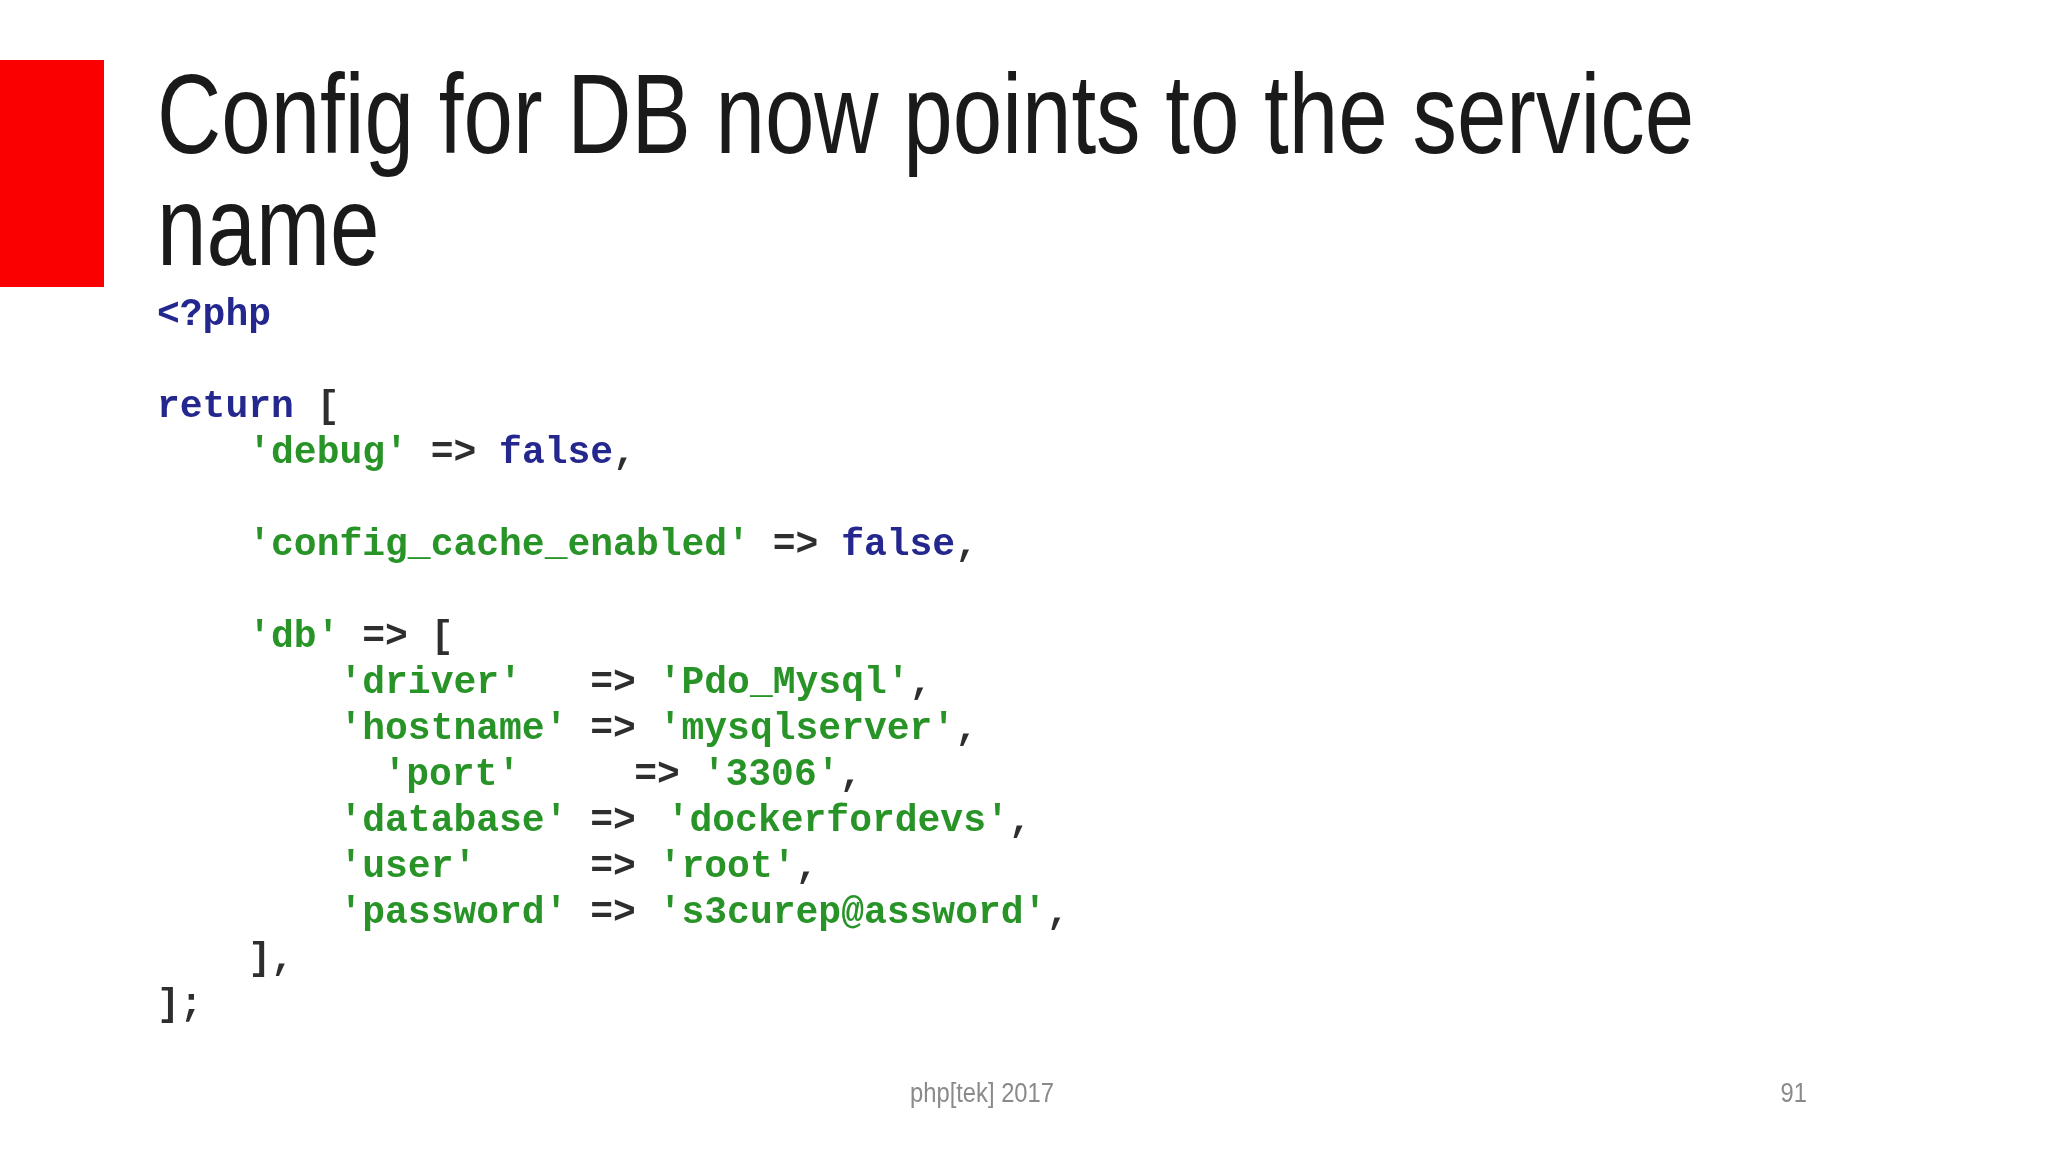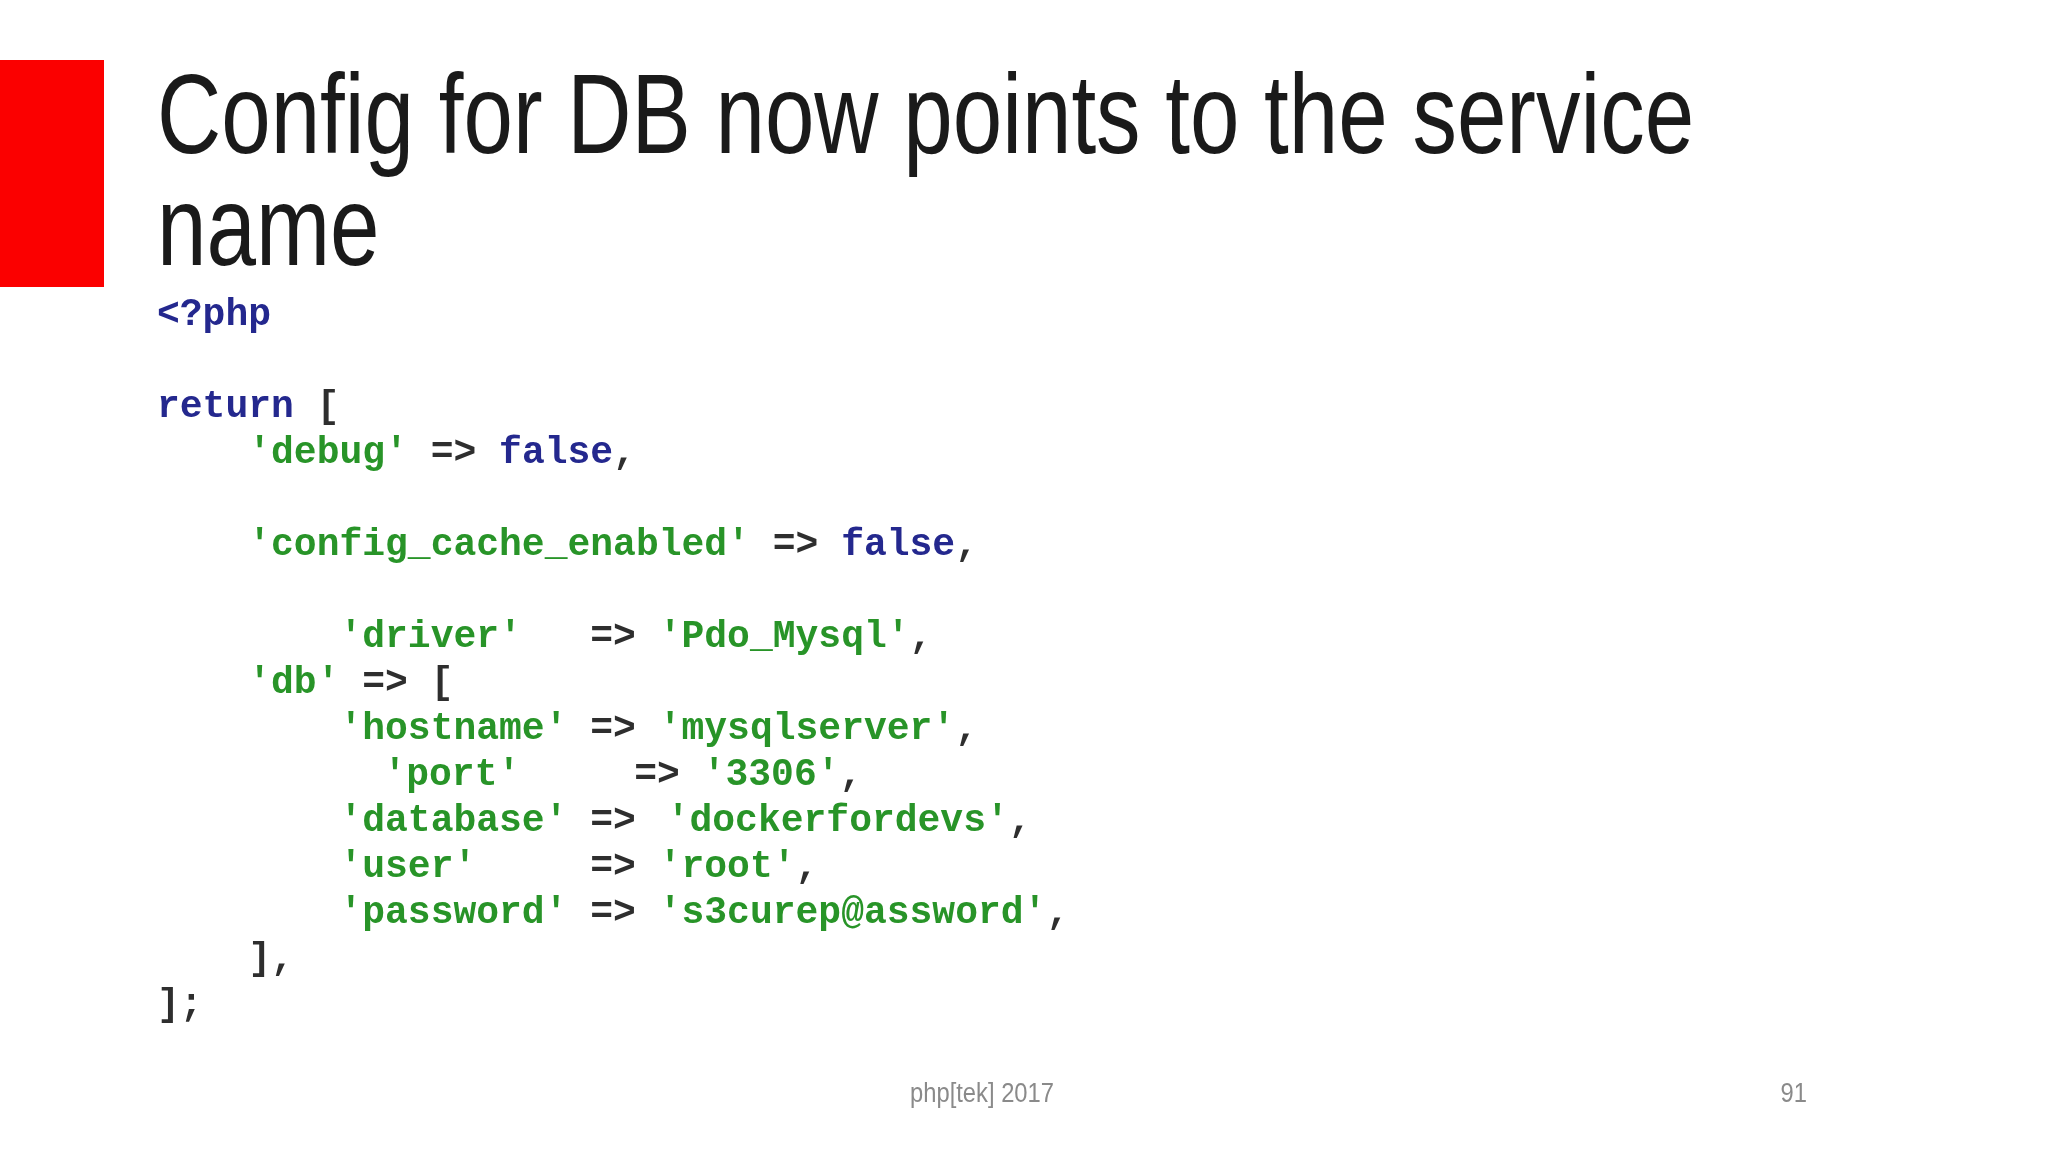--- a/index.html
+++ b/index.html
@@ -70,22 +70,22 @@
   </div>
 
   <div class="code-block">
       <div class="code-line"><span style="color: rgb(36, 40, 142);">&lt;?php</span></div>
       <div class="code-line">&nbsp;</div>
       <div class="code-line"><span style="color: rgb(36, 40, 142);">return</span><span style="color: rgb(46, 46, 46);"> [</span></div>
       <div class="code-line"><span style="color: rgb(46, 46, 46);">    </span><span style="color: rgb(40, 148, 40);">'debug'</span><span style="color: rgb(46, 46, 46);"> =&gt; </span><span style="color: rgb(36, 40, 142);">false</span><span style="color: rgb(46, 46, 46);">,</span></div>
       <div class="code-line">&nbsp;</div>
       <div class="code-line"><span style="color: rgb(46, 46, 46);">    </span><span style="color: rgb(40, 148, 40);">'config_cache_enabled'</span><span style="color: rgb(46, 46, 46);"> =&gt; </span><span style="color: rgb(36, 40, 142);">false</span><span style="color: rgb(46, 46, 46);">,</span></div>
       <div class="code-line">&nbsp;</div>
+      <div class="code-line"><span style="color: rgb(46, 46, 46);">    </span><span style="color: rgb(40, 148, 40);">'db'</span><span style="color: rgb(46, 46, 46);"> =&gt; [</span></div>
       <div class="code-line"><span style="color: rgb(46, 46, 46);">        </span><span style="color: rgb(40, 148, 40);">'driver'</span><span style="color: rgb(46, 46, 46);">   =&gt; </span><span style="color: rgb(40, 148, 40);">'Pdo_Mysql'</span><span style="color: rgb(46, 46, 46);">,</span></div>
-      <div class="code-line"><span style="color: rgb(46, 46, 46);">    </span><span style="color: rgb(40, 148, 40);">'db'</span><span style="color: rgb(46, 46, 46);"> =&gt; [</span></div>
       <div class="code-line"><span style="color: rgb(46, 46, 46);">        </span><span style="color: rgb(40, 148, 40);">'hostname'</span><span style="color: rgb(46, 46, 46);"> =&gt; </span><span style="color: rgb(40, 148, 40);">'mysqlserver'</span><span style="color: rgb(46, 46, 46);">,</span></div>
       <div class="code-line"><span style="color: rgb(46, 46, 46);">        </span><span style="color: rgb(40, 148, 40); margin-left: 44px;">'port'</span><span style="color: rgb(46, 46, 46);">     =&gt; </span><span style="color: rgb(40, 148, 40);">'3306'</span><span style="color: rgb(46, 46, 46);">,</span></div>
       <div class="code-line"><span style="color: rgb(46, 46, 46);">        </span><span style="color: rgb(40, 148, 40);">'database'</span><span style="color: rgb(46, 46, 46);"> =&gt; </span><span style="color: rgb(40, 148, 40); margin-left: 8px;">'dockerfordevs'</span><span style="color: rgb(46, 46, 46);">,</span></div>
       <div class="code-line"><span style="color: rgb(46, 46, 46);">        </span><span style="color: rgb(40, 148, 40);">'user'</span><span style="color: rgb(46, 46, 46);">     =&gt; </span><span style="color: rgb(40, 148, 40);">'root'</span><span style="color: rgb(46, 46, 46);">,</span></div>
       <div class="code-line"><span style="color: rgb(46, 46, 46);">        </span><span style="color: rgb(40, 148, 40); margin-top: 40px;">'password'</span><span style="color: rgb(46, 46, 46);"> =&gt; </span><span style="color: rgb(40, 148, 40);">'s3curep@assword'</span><span style="color: rgb(46, 46, 46);">,</span></div>
       <div class="code-line"><span style="color: rgb(46, 46, 46);">    ],</span></div>
       <div class="code-line"><span style="color: rgb(46, 46, 46);">];</span></div>
     </div>
 
   <div class="footer-conference" style="color: rgb(138, 138, 138);">php[tek] 2017</div>

